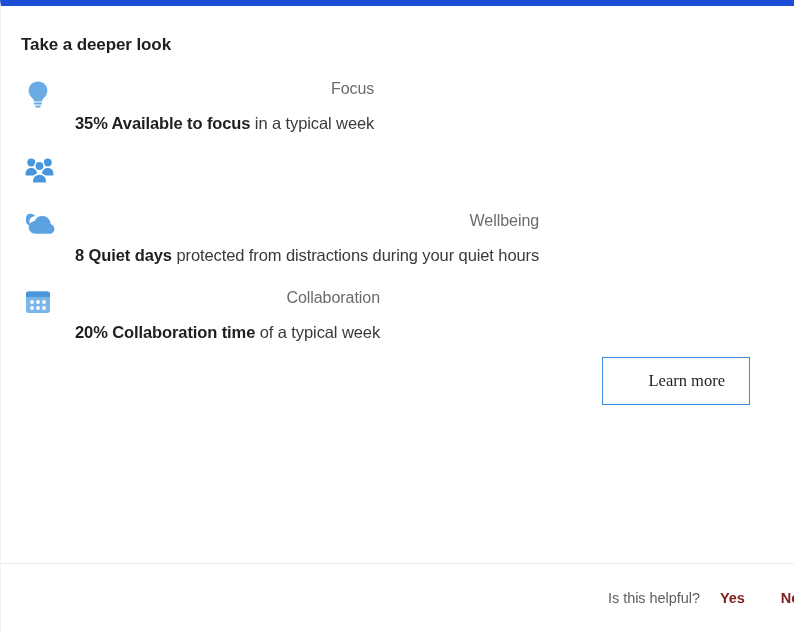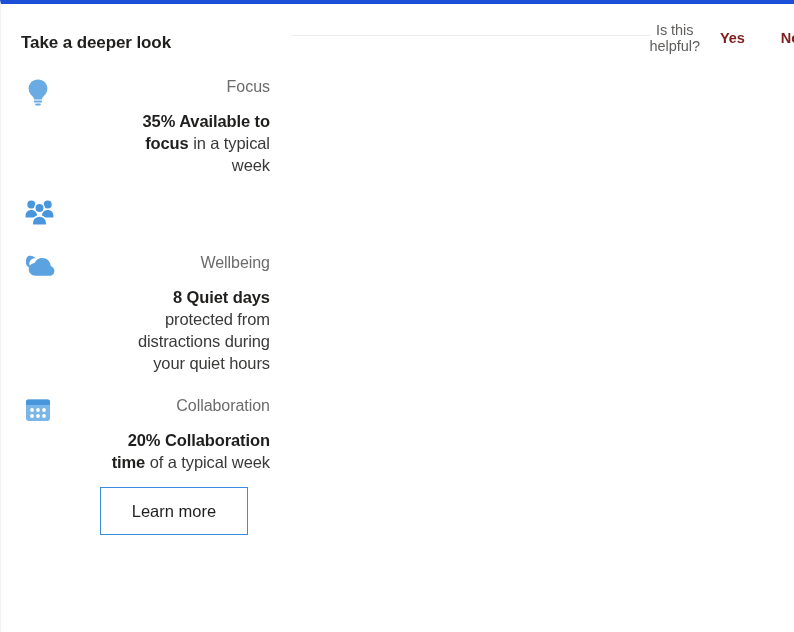--- a/index.html
+++ b/index.html
@@ -15,22 +15,23 @@
     color: #201f1e;
     overflow: hidden;
   }
 
   .card {
     position: relative;
     width: 794px;
     height: 632px;
     background: #ffffff;
     border-left: 1px solid #f3f2f1;
-    border-top: 4px solid #1d4ed8;
-    display: flex;
+    border-top: 6px solid #1d4ed8;
+    display: flex;
+    flex-direction: column;
   }
 
   .card-body {
     flex: 1 1 auto;
     padding: 28px 22px 0 20px;
   }
 
   .card-title {
     font-size: 17px;
     font-weight: bold;
@@ -76,46 +77,45 @@
     line-height: 22px;
     margin-bottom: 12px;
     letter-spacing: -0.05px;
   }
 
   .insight-detail {
     font-size: 16.5px;
     color: #3b3a39;
     line-height: 22px;
     letter-spacing: -0.1px;
-    margin-left: 34px;
   }
   .insight-detail .hl {
     font-weight: bold;
     color: #201f1e;
   }
 
   .learn-more-wrap {
     display: flex;
     justify-content: flex-end;
     padding: 14px 22px 0 0;
   }
 
   .learn-more-btn {
     background: #ffffff;
     border: 1px solid #3a8dde;
     color: #201f1e;
-    font-family: Liberation Sans, sans-serif;
+    font-family: Liberation Serif, serif;
     font-size: 16.5px;
     font-weight: normal;
     padding: 13px 24px;
     line-height: 20px;
     cursor: pointer;
     border-radius: 0;
     min-width: 148px;
-    text-align: center;
+    text-align: right;
   }
 
   .card-divider {
     height: 1px;
     background: #edebe9;
     width: 100%;
     margin-top: 31px;
   }
 
   .card-footer {

